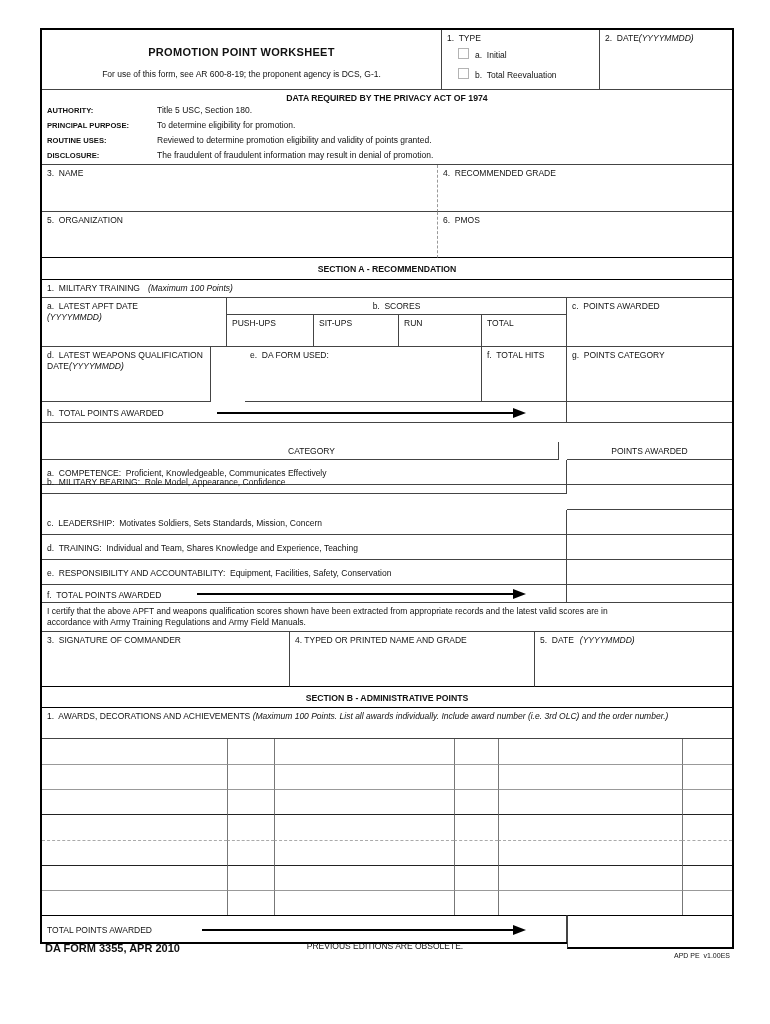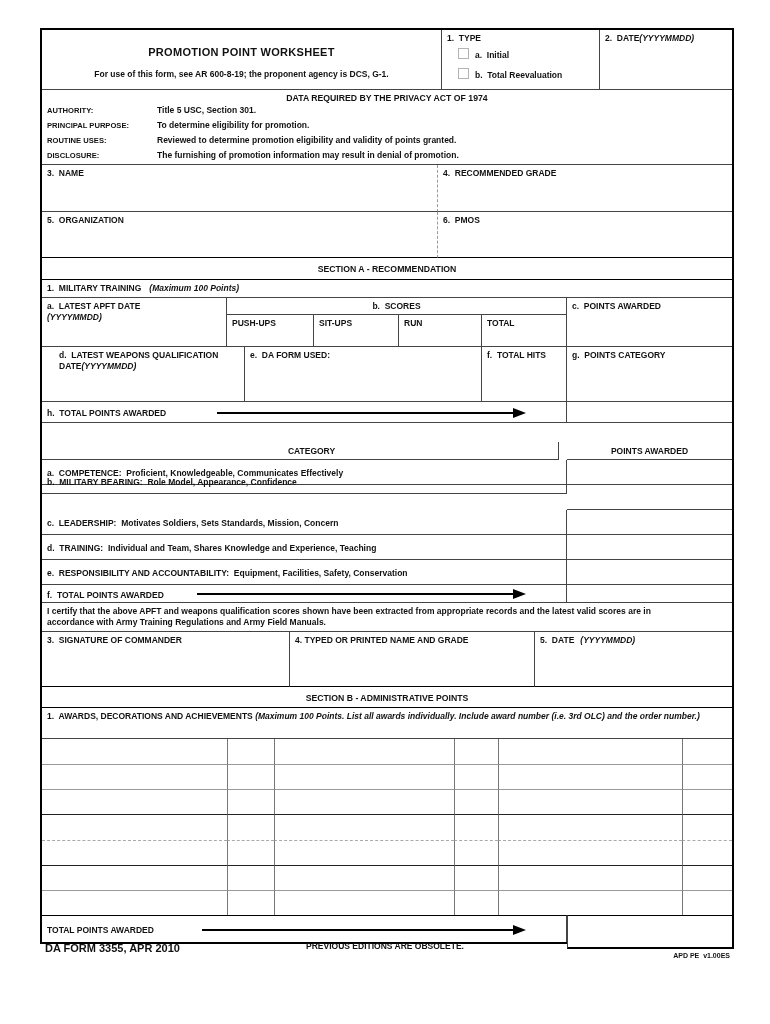--- a/index.html
+++ b/index.html
@@ -1,19 +1,19 @@
 <!DOCTYPE html>
 <html><head>
 <meta charset="utf-8">
 <style>
   html,body{margin:0;padding:0;background:#fff;}
   body{width:770px;height:1024px;position:relative;font-family:"Liberation Sans","DejaVu Sans",sans-serif;color:#111;}
   .form{position:absolute;left:40px;top:28px;width:690px;height:912px;border:2px solid #000;}
   .cell{position:absolute;box-sizing:border-box;font-size:8.5px;line-height:1.25;}
-  .t{white-space:pre-wrap;font-weight:bold;}
+  .t{white-space:pre-wrap;}
   .pad{padding:3px 4px 0 5px;display:block;}
   .it{font-style:italic;}
   .b{font-weight:bold;}
   .ctr{text-align:center;}
   .br{border-right:1px solid #444;}
   .bb{border-bottom:1px solid #444;}
   .bbk{border-bottom:1px solid #000;}
   .dl{border-left:1px dashed #999;}
   .sechdr{font-weight:bold;font-size:8.7px;text-align:center;padding-top:6px;}
   .checkbox{display:inline-block;width:9px;height:9px;border:1px solid #b3b3b3;background:#fff;margin-right:6px;vertical-align:-1px;}
@@ -49,27 +49,27 @@
     </div>
   </div>
 
   <div class="cell bb" style="left:558px;top:0;width:132px;height:60px;">
     <span class="pad"><span class="t">2.  DATE</span><span class="t it">(YYYYMMDD)</span></span>
   </div>
 
   <div class="cell bb" style="left:0;top:60px;width:690px;height:75px;">
     <div class="t b ctr" style="margin-top:3px;font-size:8.7px;">DATA REQUIRED BY THE PRIVACY ACT OF 1974</div>
     <span class="privlbl t" style="top:16px;">AUTHORITY:</span>
-    <span class="privval t" style="top:15px;">Title 5 USC, Section 301.</span>
+    <span class="privval t" style="top:15px;">Title 5 USC, Section 180.</span>
     <span class="privlbl t" style="top:31px;">PRINCIPAL PURPOSE:</span>
     <span class="privval t" style="top:30px;">To determine eligibility for promotion.</span>
     <span class="privlbl t" style="top:46px;">ROUTINE USES:</span>
     <span class="privval t" style="top:45px;">Reviewed to determine promotion eligibility and validity of points granted.</span>
     <span class="privlbl t" style="top:61px;">DISCLOSURE:</span>
-    <span class="privval t" style="top:60px;">The furnishing of promotion information may result in denial of promotion.</span>
+    <span class="privval t" style="top:60px;">The fraudulent of fraudulent information may result in denial of promotion.</span>
   </div>
 
   <div class="cell bb" style="left:0;top:135px;width:395px;height:47px;">
     <span class="t pad">3.  NAME</span>
   </div>
   <div class="cell bb dl" style="left:395px;top:135px;width:295px;height:47px;">
     <span class="t pad">4.  RECOMMENDED GRADE</span>
   </div>
 
   <div class="cell bbk" style="left:0;top:182px;width:395px;height:46px;">
@@ -102,21 +102,21 @@
     <span class="t pad">RUN</span>
   </div>
   <div class="cell br" style="left:440px;top:285px;width:85px;height:32px;">
     <span class="t pad">TOTAL</span>
   </div>
   <div class="cell" style="left:525px;top:268px;width:165px;height:49px;">
     <span class="t pad">c.  POINTS AWARDED</span>
   </div>
   <div class="cell bb" style="left:0;top:316px;width:690px;height:1px;"></div>
 
-  <div class="cell br bb" style="left:0;top:317px;width:203px;height:55px;padding-left:12px;">
+  <div class="cell br bb" style="left:0;top:317px;width:169px;height:55px;">
     <span class="pad"><span class="t">d.  LATEST WEAPONS QUALIFICATION DATE</span><span class="t it">(YYYYMMDD)</span></span>
   </div>
   <div class="cell br bb" style="left:203px;top:317px;width:237px;height:55px;">
     <span class="t pad">e.  DA FORM USED:</span>
   </div>
   <div class="cell br bb" style="left:440px;top:317px;width:85px;height:55px;">
     <span class="t pad">f.  TOTAL HITS</span>
   </div>
   <div class="cell bb" style="left:525px;top:317px;width:165px;height:55px;">
     <span class="t pad">g.  POINTS CATEGORY</span>

